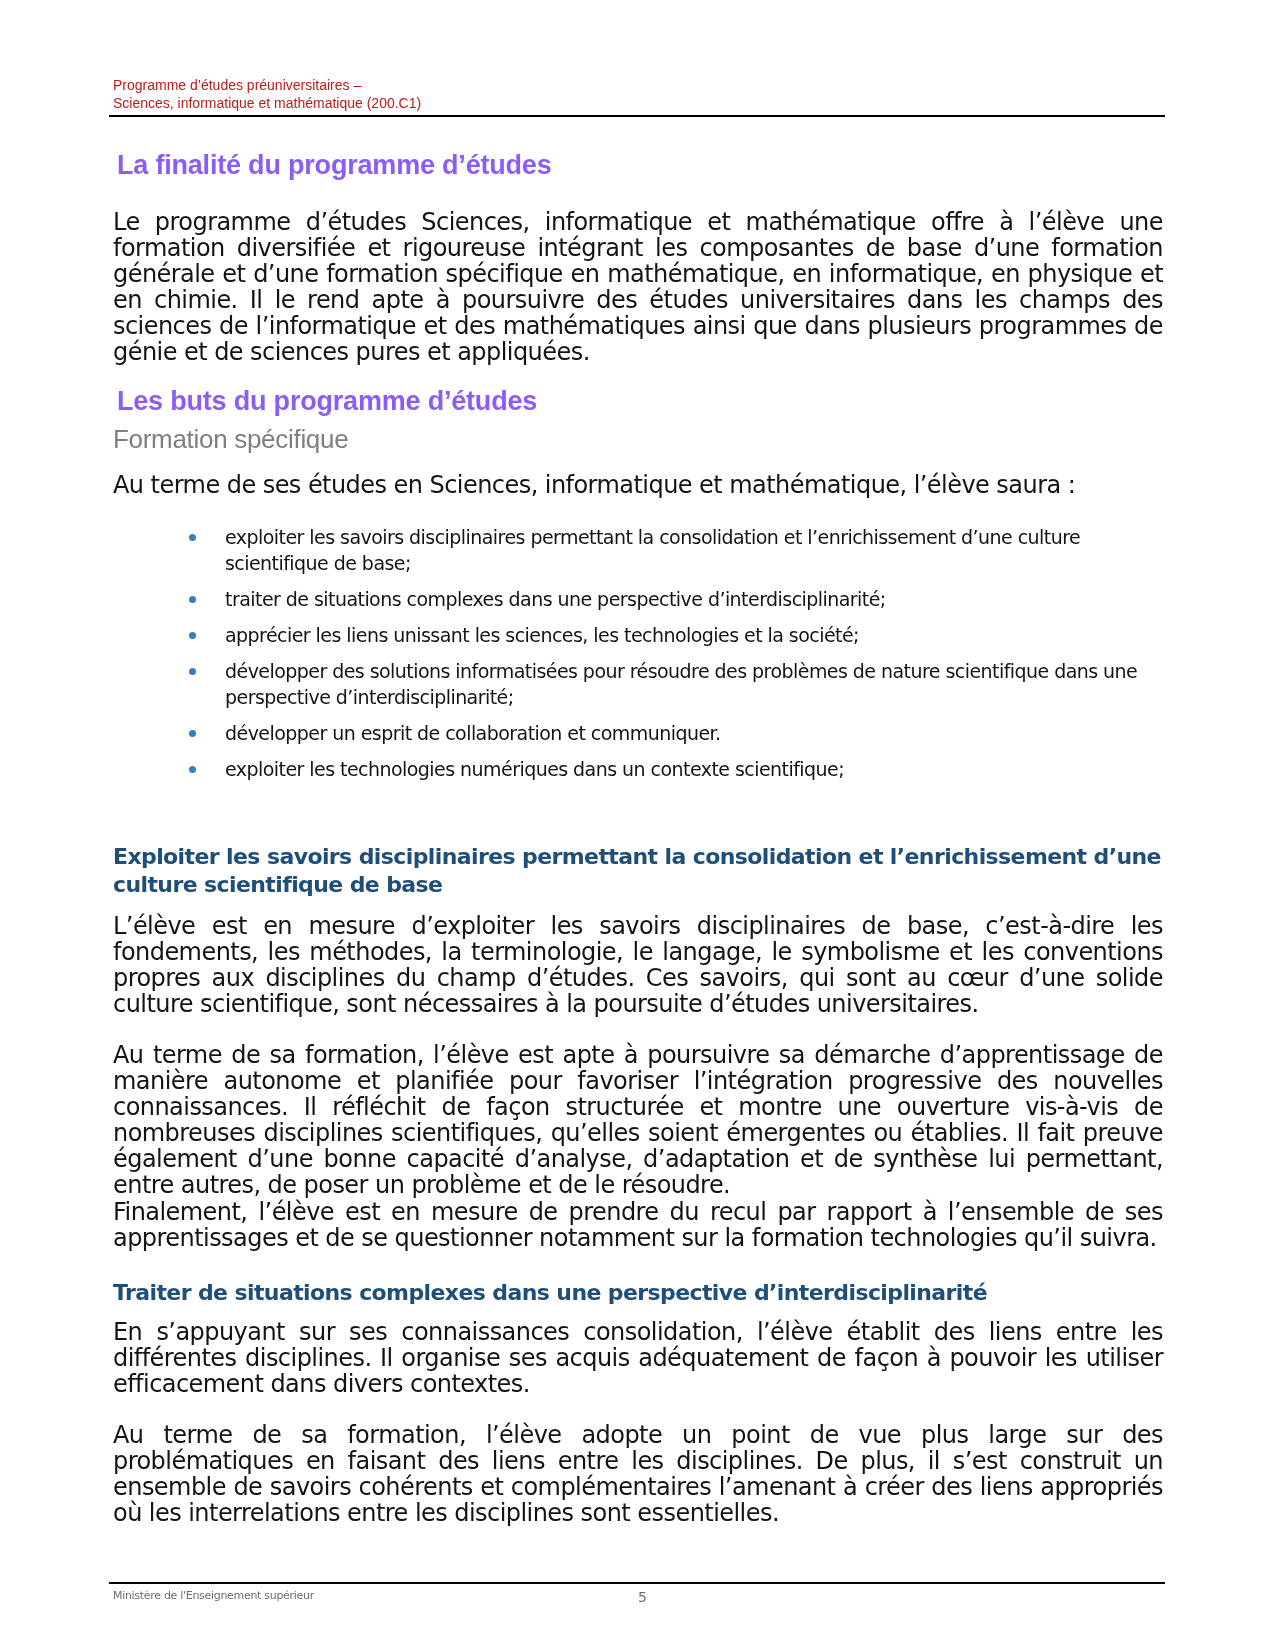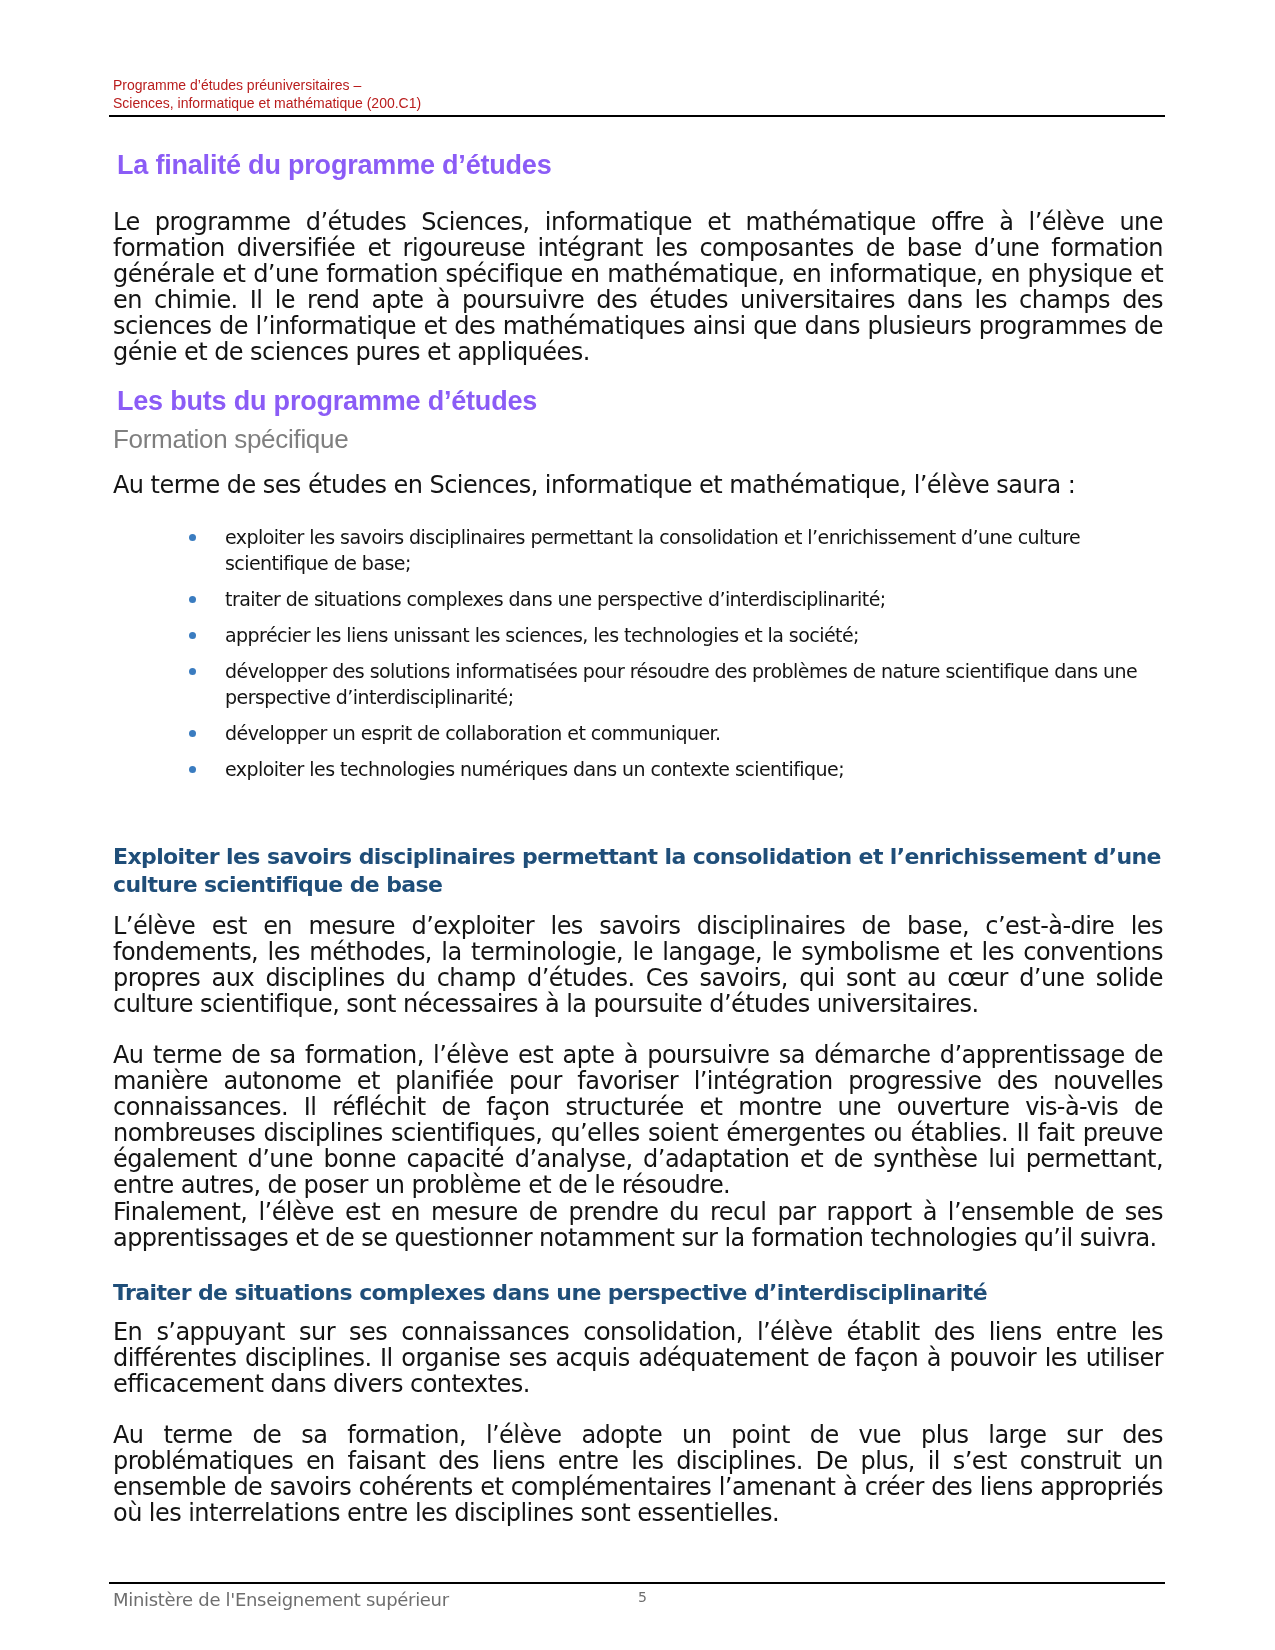--- a/index.html
+++ b/index.html
@@ -16,21 +16,21 @@
   .h3 { position: absolute; left: 0; width: 1050px; font-family: "DejaVu Sans", sans-serif; font-weight: bold;
         font-size: 22px; line-height: 28px; color: #1f4e79; letter-spacing: -0.6px; }
   .para { position: absolute; left: 0; width: 1050px; font-family: "DejaVu Sans", sans-serif;
           font-size: 24px; line-height: 26px; text-align: justify; letter-spacing: -0.55px; color: #141414; }
   .para.left { text-align: left; }
   .bullets { position: absolute; left: 0; width: 1050px; margin: 0; padding: 0; list-style: none; }
   .bullets li { position: relative; padding-left: 112px; font-size: 19px; line-height: 26px;
                 letter-spacing: -0.55px; margin-bottom: 10px; color: #141414; }
   .bullet-dot { position: absolute; left: 76px; top: 10px; width: 7px; height: 7px; border-radius: 50%; background: #3a7cc0; }
   .footer-rule { position: absolute; left: 109px; top: 1582px; width: 1056px; height: 2px; background: #000; }
-  .footer-left { position: absolute; left: 113px; top: 1589px; font-size: 18px; color: #6e6e6e; letter-spacing: -0.3px; }
+  .footer-left { position: absolute; left: 113px; top: 1589px; font-size: 11px; color: #6e6e6e; letter-spacing: -0.3px; }
   .footer-page { position: absolute; left: 638px; top: 1589px; font-size: 14px; color: #6e6e6e; }
 </style>
 </head>
 <body>
 
 <div class="page-header">
   <div>Programme d’études préuniversitaires –</div>
   <div>Sciences, informatique et mathématique (200.C1)</div>
 </div>
 <div class="header-rule"></div>

